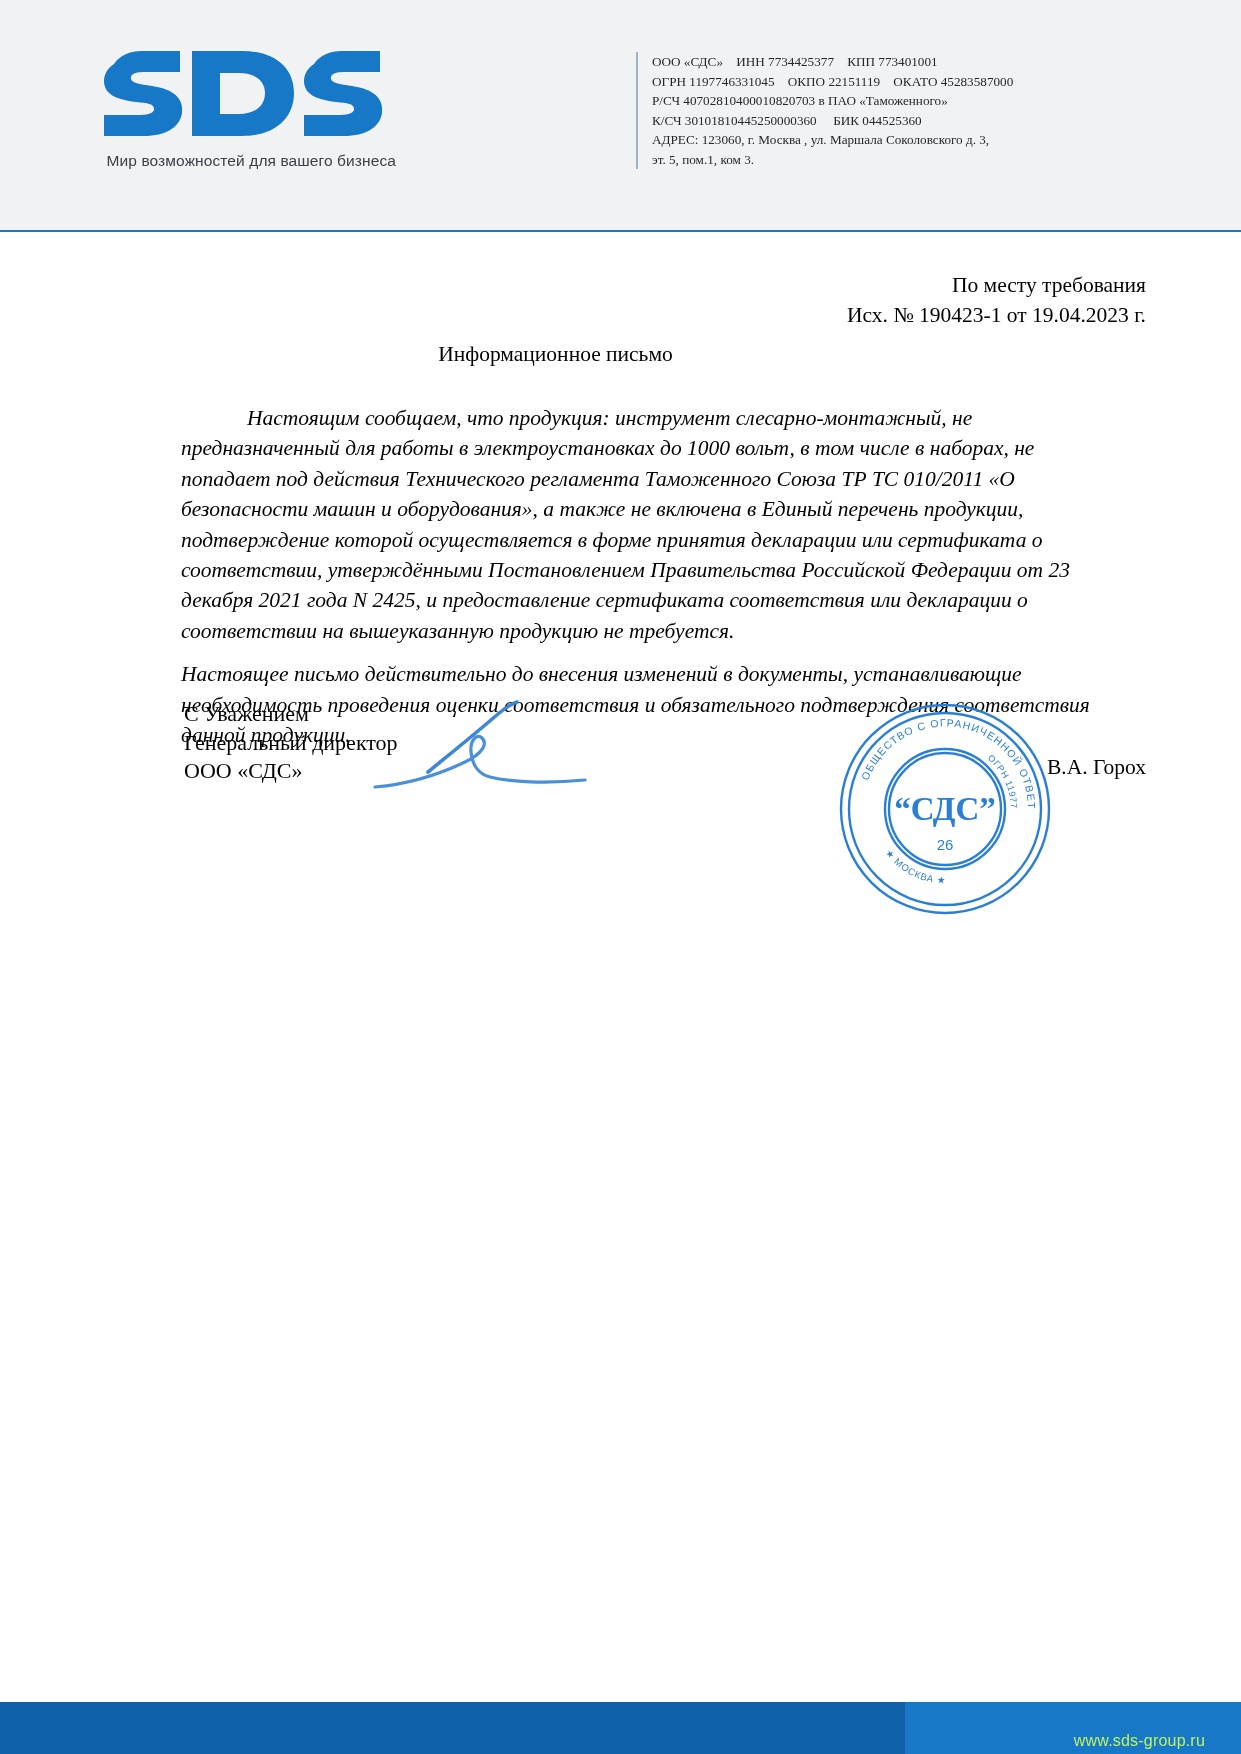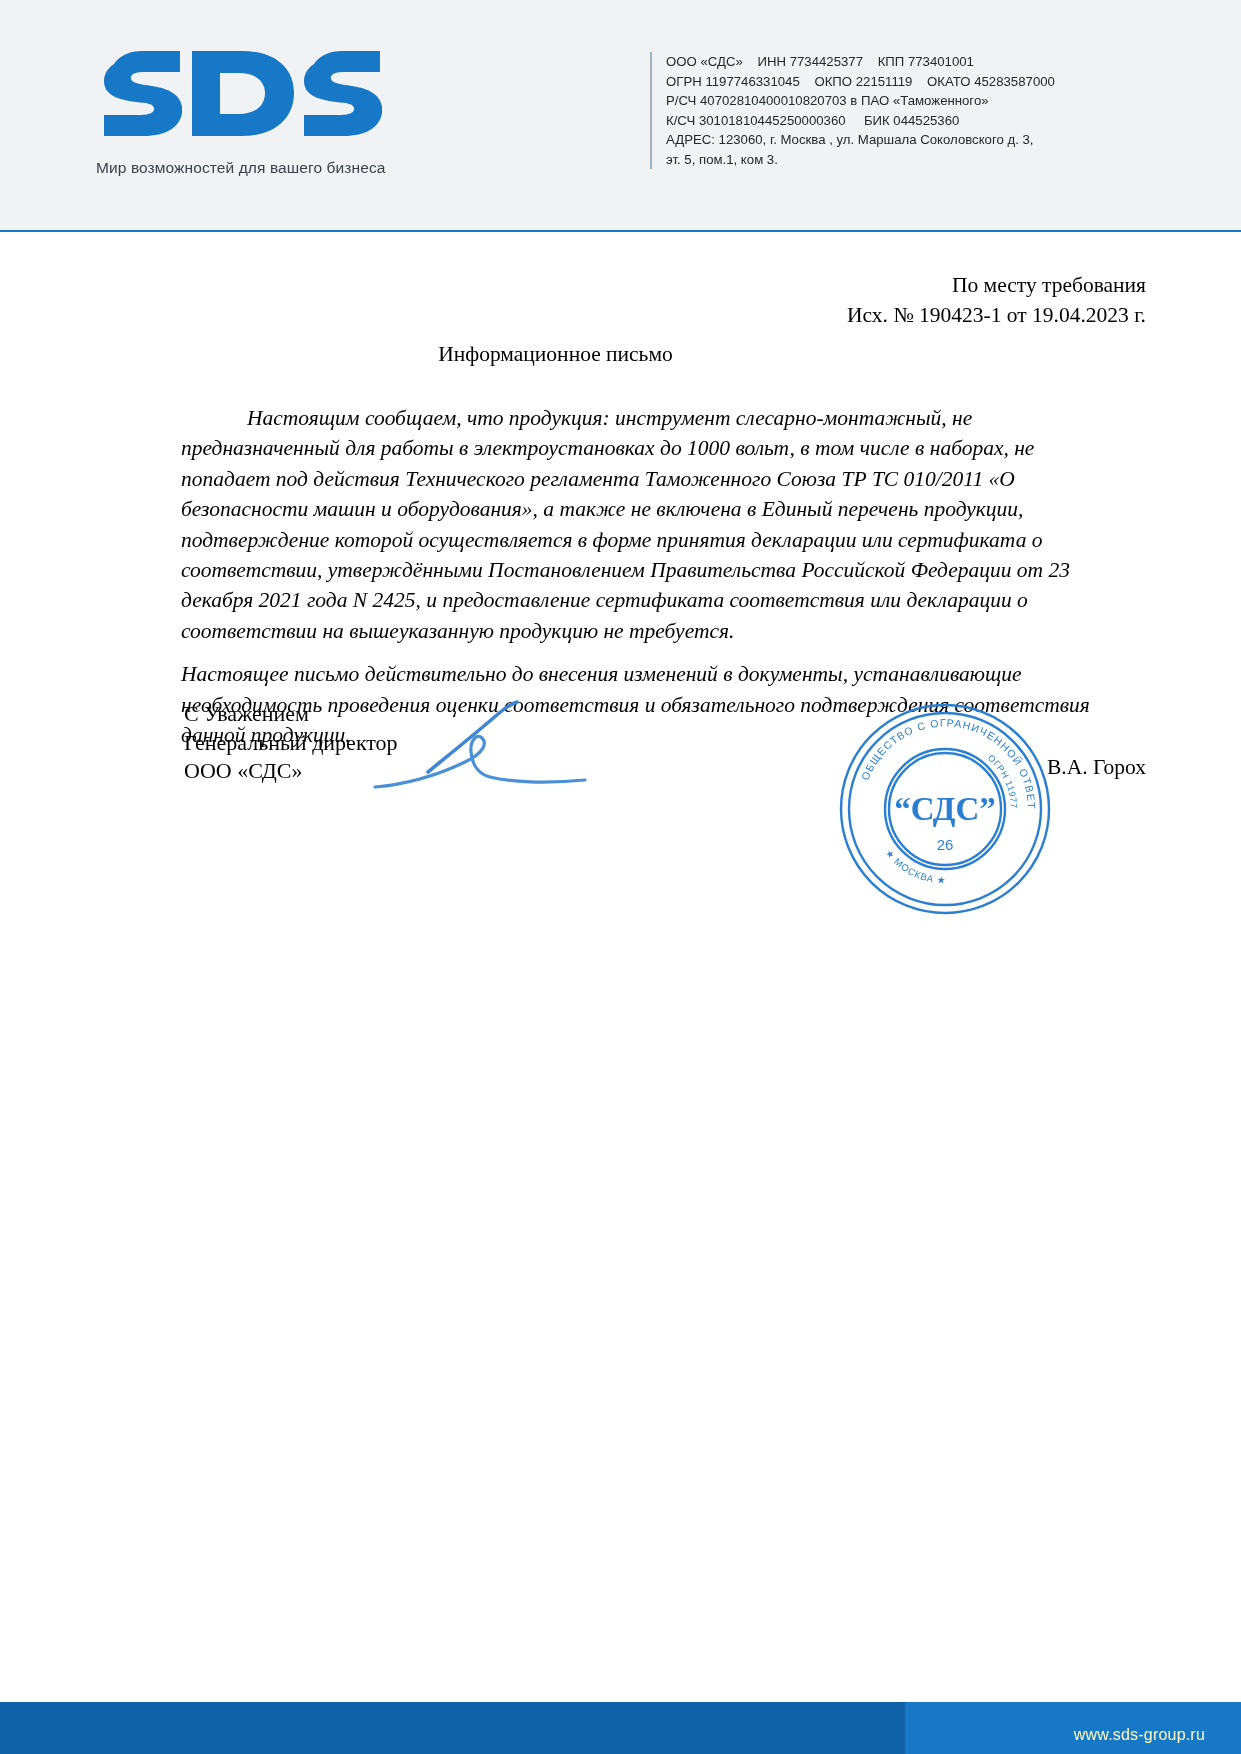--- a/index.html
+++ b/index.html
@@ -34,37 +34,37 @@
   .logo-block {
     position: absolute;
     left: 96px;
     top: 38px;
     width: 330px;
   }
   .logo-svg {
     display: block;
   }
   .logo-tagline {
-    margin-top: 11px;
+    margin-top: 4px;
     font-family: "Liberation Sans", sans-serif;
     font-size: 15.5px;
     color: #3b4148;
     letter-spacing: 0.1px;
-    text-align: left;
+    text-align: right;
     width: 300px;
   }
 
   .requisites {
     position: absolute;
-    left: 650px;
+    left: 636px;
     top: 52px;
     width: 520px;
     padding-left: 14px;
     border-left: 2px solid #9fb3c4;
-    font-family: Liberation Sans, sans-serif;
+    font-family: Liberation Serif, serif;
     font-size: 13.2px;
     line-height: 19.5px;
     color: #23282d;
   }
   .requisites div {
     white-space: pre;
   }
 
   
   .content {
@@ -157,24 +157,24 @@
     position: absolute;
     left: 0;
     bottom: 0;
     width: 905px;
     height: 52px;
     background: #0f62a8;
   }
   .footer-url {
     position: absolute;
     right: 36px;
-    bottom: 10px;
+    bottom: 4px;
     font-family: "Liberation Sans", sans-serif;
     font-size: 16px;
-    color: #fef9c3;
+    color: #bef264;
     letter-spacing: 0.2px;
   }
 </style>
 </head>
 <body>
 
 <div class="page">
 
   <div class="header">
 

